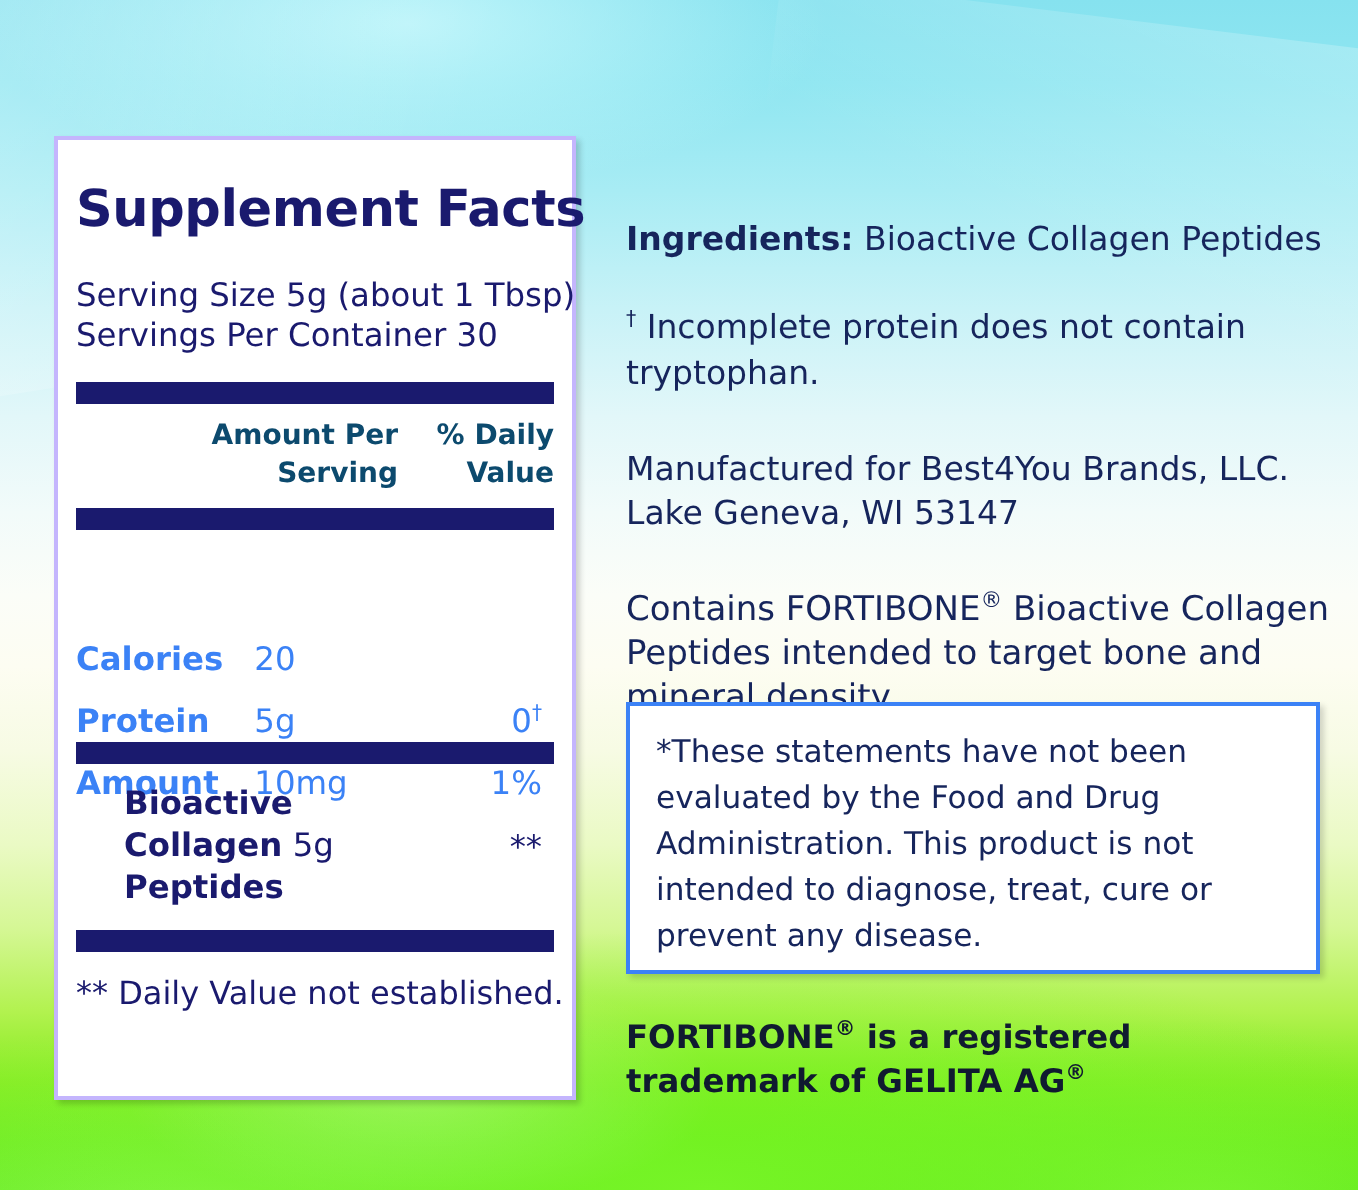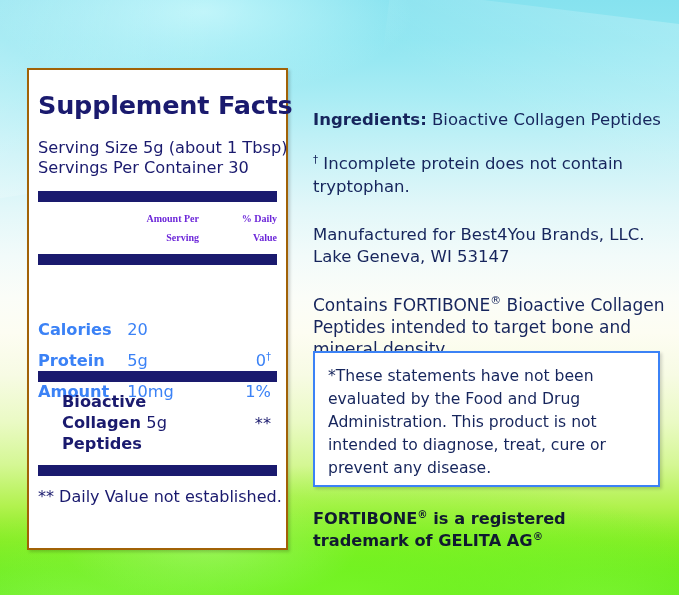--- a/index.html
+++ b/index.html
@@ -53,21 +53,21 @@
     background: radial-gradient(ellipse at center, rgba(255,255,255,0.22) 0%, rgba(255,255,255,0) 70%);
   }
 
   
   #facts-panel {
     position: absolute;
     left: 27px; top: 68px;
     width: 261px; height: 482px;
     box-sizing: border-box;
     background: #ffffff;
-    border: 2px solid #a16207;
+    border: 2px solid #c4b5fd;
     box-shadow: 2px 2px 3px rgba(0,0,0,0.18);
     padding: 0 9px;
   }
   #facts-title {
     color: #1a1a6e;
     font-weight: bold;
     font-size: 25.5px;
     letter-spacing: -0.2px;
     text-align: center;
     margin-top: 20px;
@@ -81,28 +81,27 @@
   }
   #serving-block { margin-top: 18px; }
 
   .rule-thick {
     height: 11px;
     background: #1a1a6e;
   }
 
   
   #col-header {
-    color: #6d28d9;
-    font-weight: bold;
-    font-size: 10px;
+    color: #0c4a6e;
+    font-weight: bold;
+    font-size: 14px;
     line-height: 19px;
     display: flex;
     justify-content: flex-end;
     padding: 7px 0 7px 0;
-    font-family: Liberation Serif, serif;
   }
   #col-header .ch-amount {
     width: 112px; text-align: right; padding-right: 6px;
   }
   #col-header .ch-daily {
     width: 72px; text-align: right;
   }
 
   
   .nrow {

